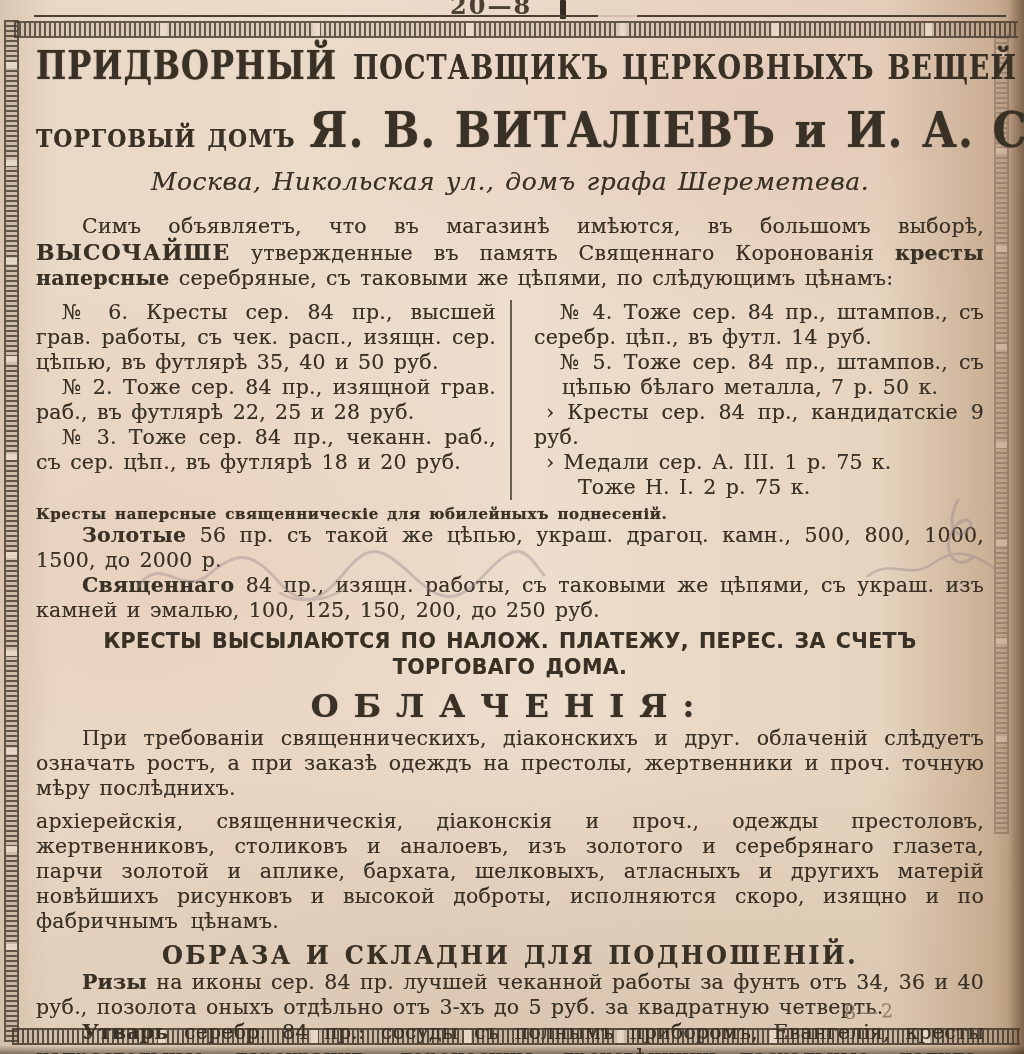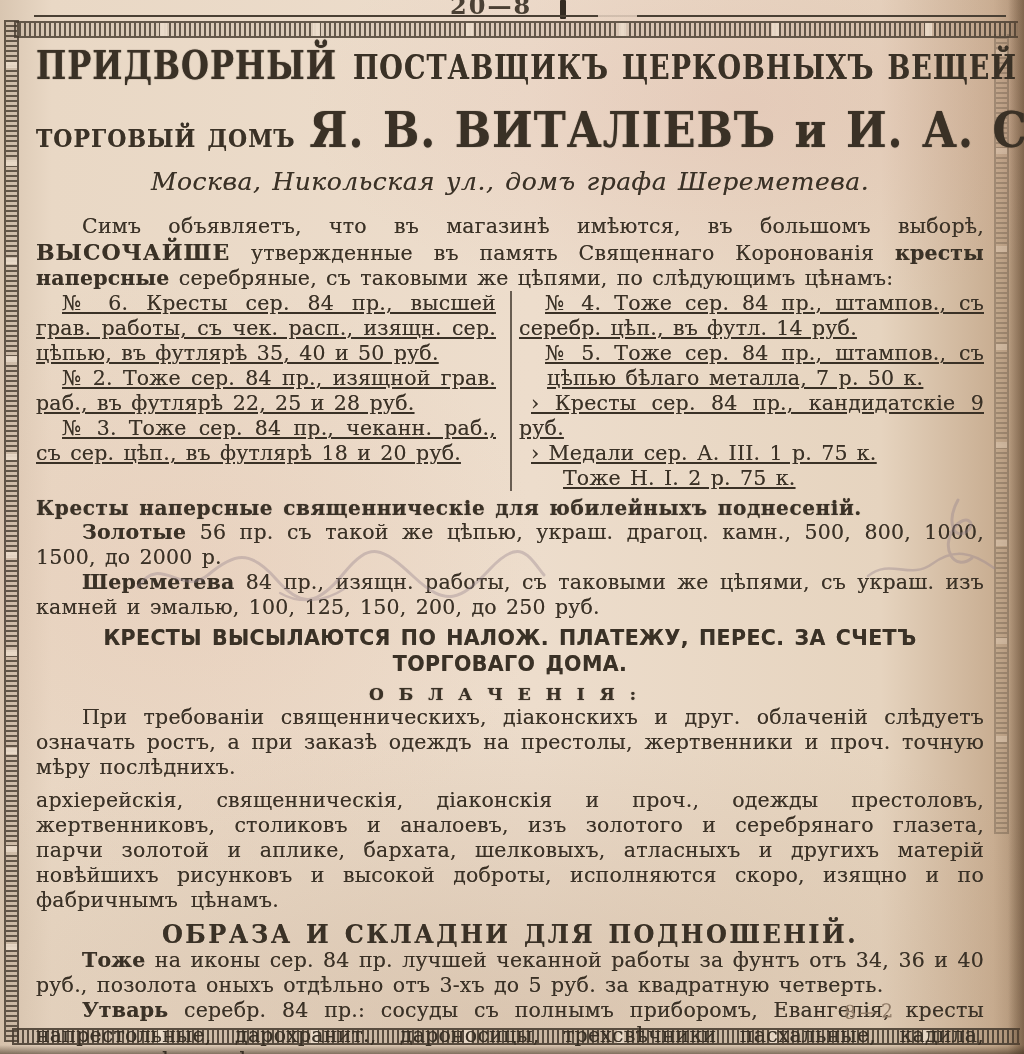--- a/index.html
+++ b/index.html
@@ -55,33 +55,33 @@
   .line1-rest{font-size:27px;letter-spacing:1px;}
   .m-line2{margin-top:20px;font-weight:bold;transform:scaleY(1.12);transform-origin:top center;}
   .firm-prefix{font-size:22px;letter-spacing:1px;margin-right:14px;}
   .firm-names{font-size:43px;letter-spacing:1px;text-shadow:0 0 1px rgba(58,49,38,.75);}
   .m-address{margin-top:14px;font-style:italic;font-size:25px;letter-spacing:.5px;}
   
   .intro{margin-top:16px;}
   .caps-inline{font-weight:bold;font-size:22px;letter-spacing:1px;}
   .bold-inline{font-weight:bold;}
   
-  .price-wrap{display:flex;margin-top:0;text-decoration:underline;}
+  .price-wrap{display:flex;margin-top:9px;}
   .price-col{width:50%;box-sizing:border-box;}
   .price-col-left{padding-right:14px;}
-  .price-col-right{border-left:2px solid rgba(59,49,40,.75);padding-left:7px;}
+  .price-col-right{border-left:2px solid rgba(59,49,40,.75);padding-left:22px;}
   .price-item{text-indent:26px;text-align:justify;}
   .price-item.guillemet{text-indent:12px;}
   .price-item.cont{text-indent:44px;}
   .price-item.hang2{padding-left:28px;text-indent:-2px;}
   
-  .jubilee-head{font-weight:bold;font-size:20px;letter-spacing:.6px;margin-top:5px;text-shadow:0 0 .8px rgba(58,49,38,.7);}
+  .jubilee-head{font-weight:bold;font-size:15px;letter-spacing:.6px;margin-top:5px;text-shadow:0 0 .8px rgba(58,49,38,.7);}
   .ship-note{margin-top:6px;text-align:center;font-family:"DejaVu Sans",sans-serif;font-weight:bold;
     font-size:20.5px;letter-spacing:.4px;transform:scaleY(1.05);}
-  .vest-head{margin-top:8px;text-align:center;font-weight:bold;font-size:17px;letter-spacing:15px;
+  .vest-head{margin-top:8px;text-align:center;font-weight:bold;font-size:32px;letter-spacing:15px;
     text-shadow:0 0 1px rgba(58,49,38,.8);}
   .vest-p1{margin-top:8px;word-spacing:6px;}
   .icons-head{margin-top:6px;text-align:center;font-weight:bold;font-size:24px;letter-spacing:2.5px;transform:scaleY(1.08);}
   .print-mark{position:absolute;right:128px;bottom:32px;font-size:19px;color:#8d7864;letter-spacing:3px;transform:rotate(-2deg);}
   
   .hw{position:absolute;pointer-events:none;}
 </style>
 </head>
 <body>
 
@@ -122,29 +122,29 @@
         <p class="price-item">№ 4. Тоже сер. 84 пр., штампов., съ серебр. цѣп., въ футл. 14 руб.</p>
         <p class="price-item hang2">№ 5. Тоже сер. 84 пр., штампов., съ цѣпью бѣлаго металла, 7 р. 50 к.</p>
         <p class="price-item guillemet">› Кресты сер. 84 пр., кандидатскіе 9 руб.</p>
         <p class="price-item guillemet">› Медали сер. А. III. 1 р. 75 к.</p>
         <p class="price-item cont">Тоже Н. I. 2 р. 75 к.</p>
       </div>
     </div>
 
     <p class="jubilee-head">Кресты наперсные священническіе для юбилейныхъ поднесеній.</p>
     <p class="just ind"><span class="bold-inline">Золотые</span><span> 56 пр. съ такой же цѣпью, украш. драгоц. камн., 500, 800, 1000, 1500, до 2000 р.</span></p>
-    <p class="just ind"><span class="bold-inline">Шереметева</span><span> 84 пр., изящн. работы, съ таковыми же цѣпями, съ украш. изъ камней и эмалью, 100, 125, 150, 200, до 250 руб.</span></p>
+    <p class="just ind"><span class="bold-inline">Священнаго</span><span> 84 пр., изящн. работы, съ таковыми же цѣпями, съ украш. изъ камней и эмалью, 100, 125, 150, 200, до 250 руб.</span></p>
     <p class="ship-note">КРЕСТЫ ВЫСЫЛАЮТСЯ ПО НАЛОЖ. ПЛАТЕЖУ, ПЕРЕС. ЗА СЧЕТЪ ТОРГОВАГО ДОМА.</p>
 
     <p class="vest-head">ОБЛАЧЕНІЯ:</p>
     <p class="just ind">При требованіи священническихъ, діаконскихъ и друг. облаченій слѣдуетъ означать ростъ, а при заказѣ одеждъ на престолы, жертвенники и проч. точную мѣру послѣднихъ.</p>
     <p class="just vest-p1">архіерейскія, священническія, діаконскія и проч., одежды престоловъ, жертвенниковъ, столиковъ и аналоевъ, изъ золотого и серебрянаго глазета, парчи золотой и аплике, бархата, шелковыхъ, атласныхъ и другихъ матерій новѣйшихъ рисунковъ и высокой доброты, исполняются скоро, изящно и по фабричнымъ цѣнамъ.</p>
 
     <p class="icons-head">ОБРАЗА И СКЛАДНИ ДЛЯ ПОДНОШЕНІЙ.</p>
-    <p class="just ind"><span class="bold-inline">Тоже</span><span> на иконы сер. 84 пр. лучшей чеканной работы за фунтъ отъ 34, 36 и 40 руб., позолота оныхъ отдѣльно отъ 3-хъ до 5 руб. за квадратную четверть.</span></p>
+    <p class="just ind"><span class="bold-inline">Ризы</span><span> на иконы сер. 84 пр. лучшей чеканной работы за фунтъ отъ 34, 36 и 40 руб., позолота оныхъ отдѣльно отъ 3-хъ до 5 руб. за квадратную четверть.</span></p>
     <p class="just ind"><span class="bold-inline">Утварь</span><span> серебр. 84 пр.: сосуды съ полнымъ приборомъ, Евангелія, кресты напрестольные, дарохранит., дароносицы, трехсвѣчники пасхальные, кадила, лампады, вѣнцы вѣнчальные и проч. вещи.</span></p>
 
   </div>
 
   <div class="print-mark">8—2</div>
 
   <svg class="hw" style="left:130px;top:535px;opacity:.38" width="420" height="80" viewBox="0 0 420 80">
     <path d="M8 52 C 30 18, 52 62, 78 40 S 120 14, 146 44 S 188 70, 214 38 S 252 12, 284 42 S 330 66, 360 34 S 398 20, 414 40" fill="none" stroke="#97858f" stroke-width="3" stroke-linecap="round"></path>
     <path d="M150 58 C 170 70, 196 66, 214 54" fill="none" stroke="#97858f" stroke-width="2.2" stroke-linecap="round"></path>
   </svg>

